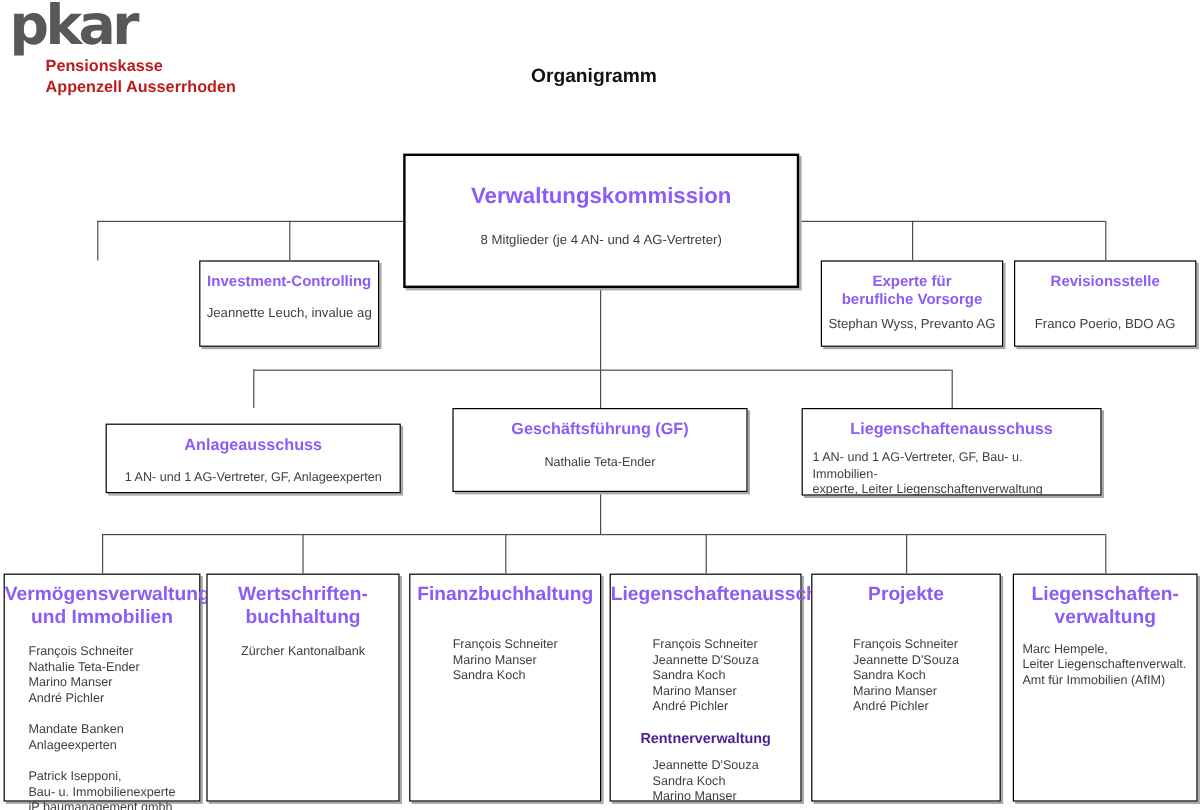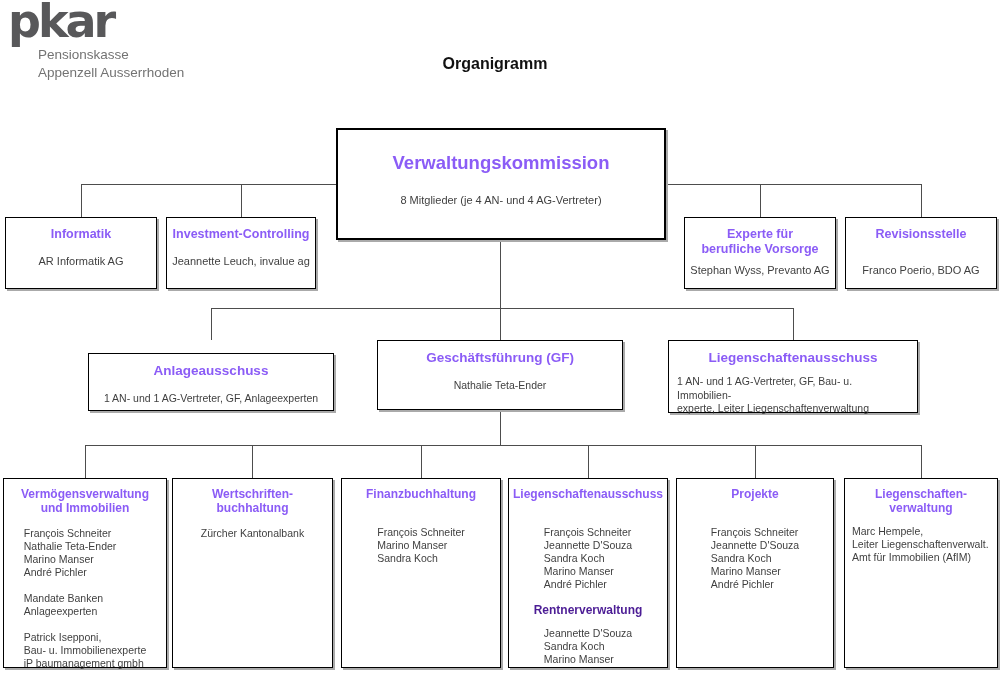--- a/index.html
+++ b/index.html
@@ -9,21 +9,21 @@
     overflow:hidden;
   }
   
   .logo{position:absolute;left:8px;top:-2px;}
   .logo-brand{
     font-family:"DejaVu Sans",sans-serif;font-weight:bold;
     font-size:46px;line-height:1;color:#58585a;letter-spacing:-3px;
   }
   .logo-sub{
     position:absolute;left:30px;top:48px;width:260px;
-    font-size:13.5px;font-weight:normal;line-height:1.3;color:#737373;
+    font-size:13.5px;font-weight:bold;line-height:1.3;color:#b91c1c;
     white-space:pre-line;
   }
   
   .page-title{
     position:absolute;left:0;right:10px;top:55px;text-align:center;
     font-size:16px;font-weight:bold;color:#111;
   }
   
   .line{position:absolute;background:#4d4d4d;}
   .h{height:1px;} .v{width:1px;}
@@ -42,21 +42,21 @@
   
   .advisor .box-title{margin-top:9px;font-size:12.5px;}
   .advisor .box-body{margin-top:13px;font-size:11px;}
   .advisor.tall-title .box-title{min-height:32px;margin-bottom:0;}
   .advisor.tall-title .box-body{margin-top:5px;}
   
   .committee .box-title{margin-top:9px;font-size:13.5px;}
   .committee .box-body{margin-top:13px;font-size:10.5px;padding:0 2px;}
   .committee.left-body .box-body{text-align:left;padding:0 8px;margin-top:9px;line-height:1.3;}
   
-  .dept .box-title{margin-top:8px;font-size:12px;}
+  .dept .box-title{margin-top:8px;font-size:16px;}
   .dept .box-body{font-size:10.5px;line-height:1.24;}
   .dept .names{display:inline-block;text-align:left;}
   .dept .box-subheading{font-weight:bold;font-size:12px;color:#4c1d95;margin-top:12px;}
   .dept .mt-short{margin-top:12px;}
   .dept .mt-long{margin-top:25px;}
   .dept .mt-sub{margin-top:10px;}
   .dept.left-body .box-body{text-align:left;padding:0 7px;margin-top:10px;}
 </style>
 </head>
 <body>
@@ -89,24 +89,20 @@
   <div class="line v" style="left:421px;top:445px;height:33px;"></div>
   <div class="line v" style="left:588px;top:445px;height:33px;"></div>
   <div class="line v" style="left:755px;top:445px;height:33px;"></div>
   <div class="line v" style="left:921px;top:445px;height:33px;"></div>
 
   <div class="box root-box" style="left:336px;top:128px;width:330px;height:112px;">
     <div class="box-title">Verwaltungskommission</div>
     <div class="box-body">8 Mitglieder (je 4 AN- und 4 AG-Vertreter)</div>
   </div>
 
-  <div class="box advisor" style="left:5px;top:217px;width:152px;height:72px;">
-    <div class="box-title">Informatik</div>
-    <div class="box-body">AR Informatik AG</div>
-  </div>
   <div class="box advisor" style="left:166px;top:217px;width:150px;height:72px;">
     <div class="box-title">Investment-Controlling</div>
     <div class="box-body">Jeannette Leuch, invalue ag</div>
   </div>
   <div class="box advisor tall-title" style="left:684px;top:217px;width:152px;height:72px;">
     <div class="box-title">Experte für
 berufliche Vorsorge</div>
     <div class="box-body">Stephan Wyss, Prevanto AG</div>
   </div>
   <div class="box advisor tall-title" style="left:845px;top:217px;width:152px;height:72px;">

